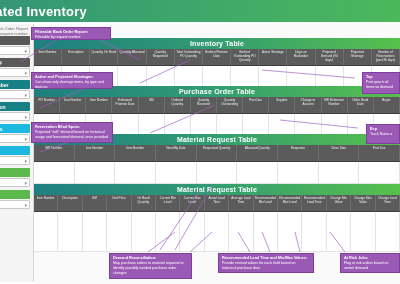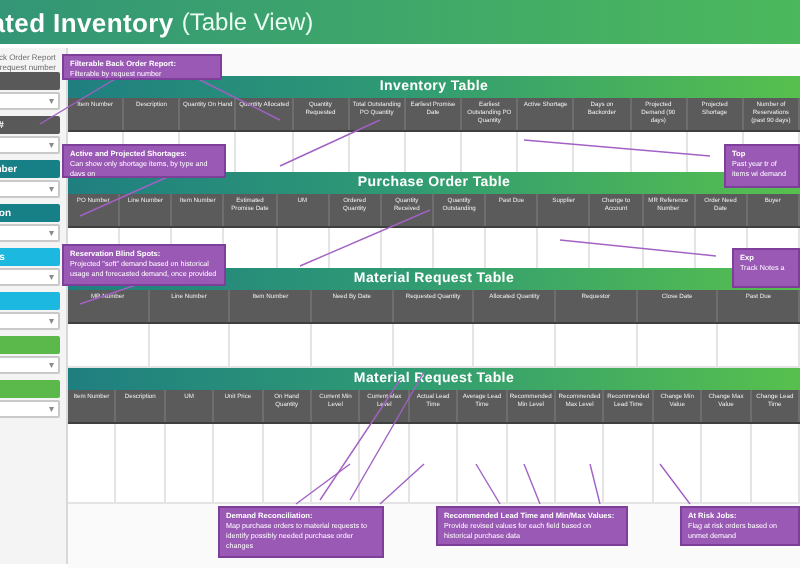--- a/index.html
+++ b/index.html
@@ -140,21 +140,20 @@
   }
   svg.links line { stroke: #a261c4; stroke-width: .7; }
 </style>
 </head>
 <body>
 
 <div id="root">
 
   <div class="title-bar">
     <div class="title-main">Consolidated Inventory</div>
-    <div class="title-sub">(Table View)</div>
   </div>
 
   <div class="sidebar" id="sidebar">
       <div class="side-note">
         <div>Filterable Back Order Report</div>
         <div>Filterable by request number</div>
       </div>
       <div class="side-group">
         <div class="side-label lbl-gray">Status</div>
         <div class="side-select">

